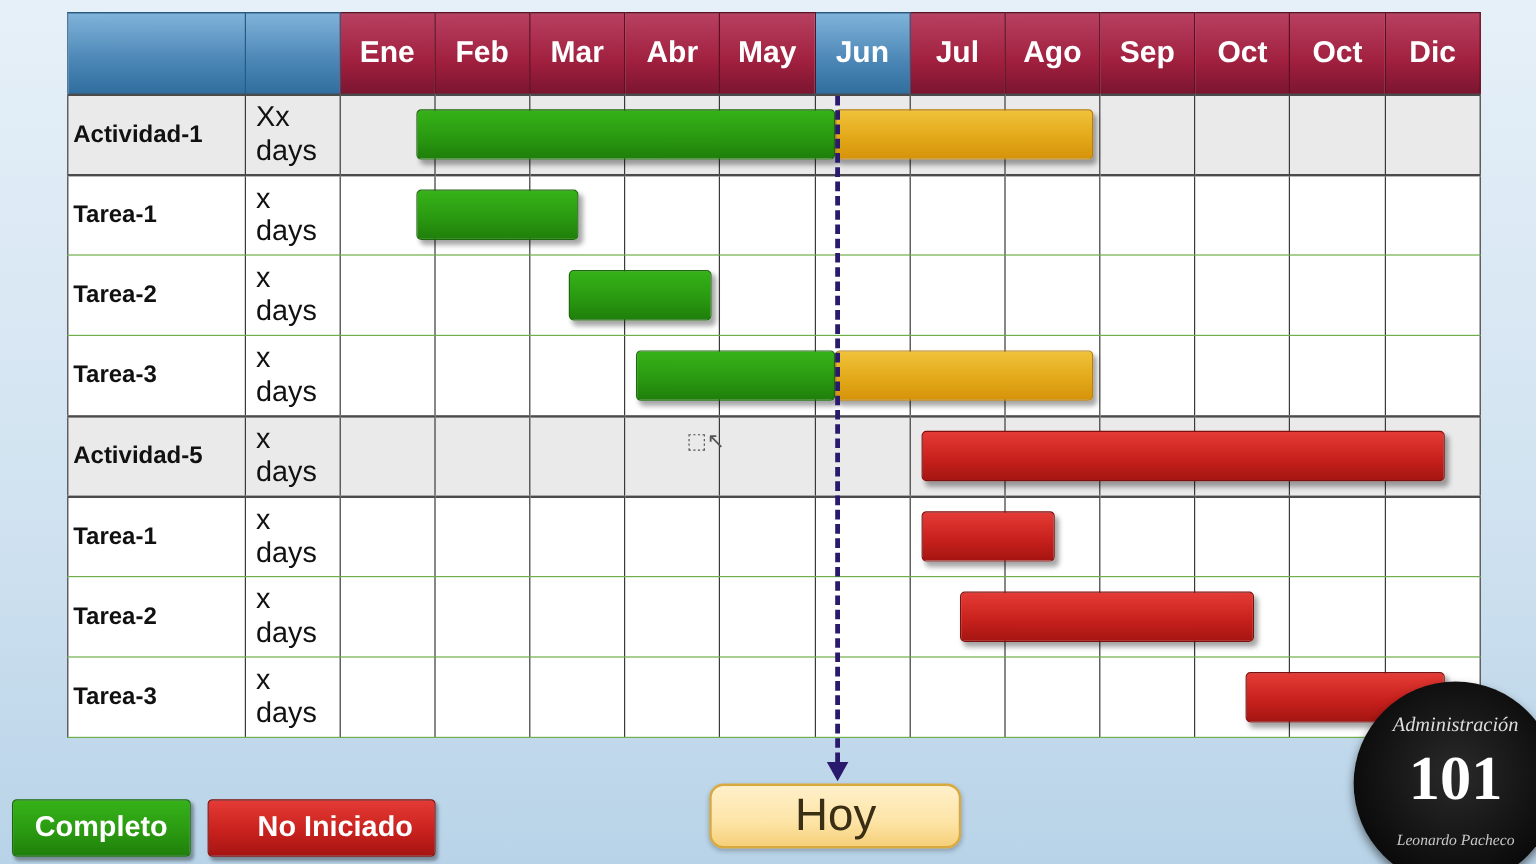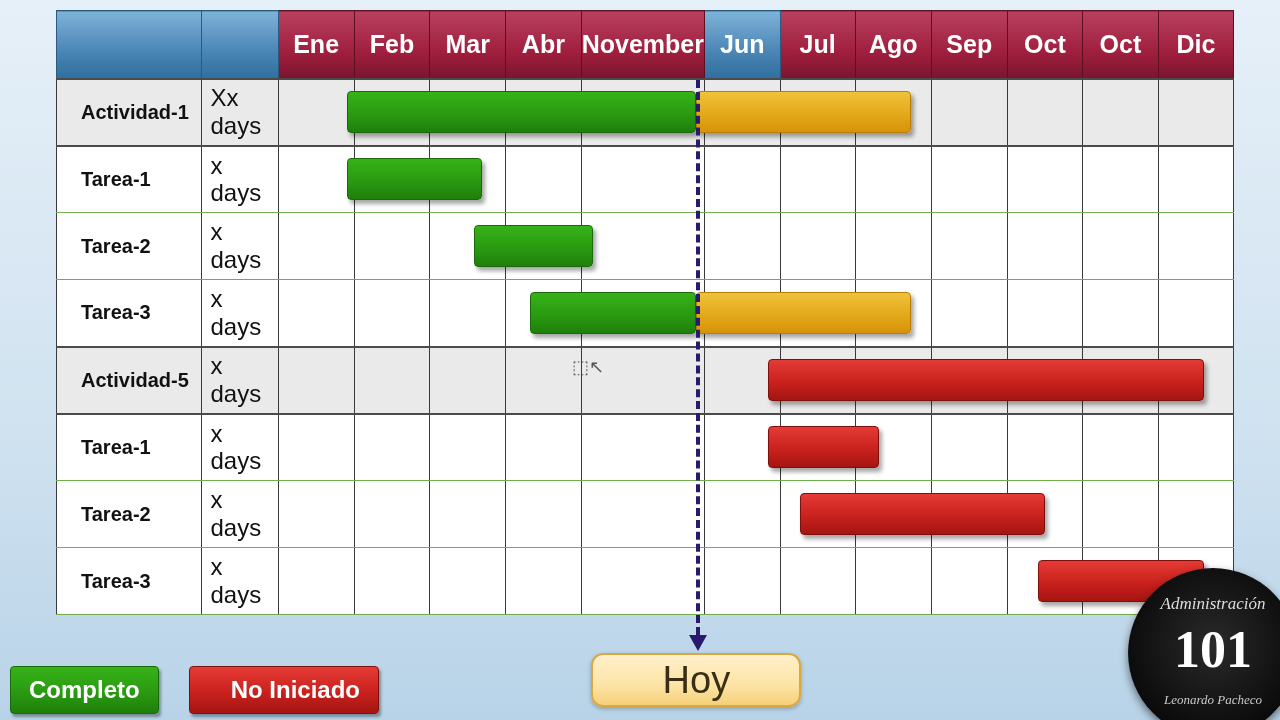--- a/index.html
+++ b/index.html
@@ -42,21 +42,21 @@
     background: linear-gradient(180deg, #b84060 0%, #a01f3e 60%, #7a1530 100%);
     border: 1px solid #5e0f24;
   }
 
   
   .gantt tbody td { height: 67px; vertical-align: middle; }
   .gantt tbody td.name {
     font-size: 20px;
     font-weight: 700;
     color: #111;
-    padding-left: 24px;
+    padding-left: 4px;
     text-align: left;
     background: #fff;
   }
   .gantt tbody td.dur {
     font-size: 24px;
     color: #111;
     line-height: 1.15;
     text-align: left;
     padding-left: 8px;
     background: #fff;
@@ -124,21 +124,21 @@
     line-height: 50px;
     box-shadow: 0 2px 4px rgba(0,0,0,.25);
   }
 
   
   .legend {
     position: absolute;
     left: 10px;
     bottom: 6px;
     display: flex;
-    gap: 30px;
+    gap: 14px;
   }
   .legend .lbtn {
     height: 48px;
     padding: 0 18px;
     font-size: 24px;
     font-weight: 700;
     color: #fff;
     border-radius: 4px;
     display: flex;
     align-items: center;
@@ -190,21 +190,21 @@
 <table class="gantt">
   <thead>
     <tr>
       <th class="corner1"></th>
       <th class="corner2"></th>
 
     <th class="month month-picked">Ene</th>
         <th class="month month-picked">Feb</th>
         <th class="month month-picked">Mar</th>
         <th class="month month-picked">Abr</th>
-        <th class="month month-picked">November</th>
+        <th class="month month-picked">May</th>
         <th class="month">Jun</th>
         <th class="month month-picked">Jul</th>
         <th class="month month-picked">Ago</th>
         <th class="month month-picked">Sep</th>
         <th class="month month-picked">Oct</th>
         <th class="month month-picked">Oct</th>
         <th class="month month-picked">Dic</th>
       </tr>
   </thead>
   <tbody>

